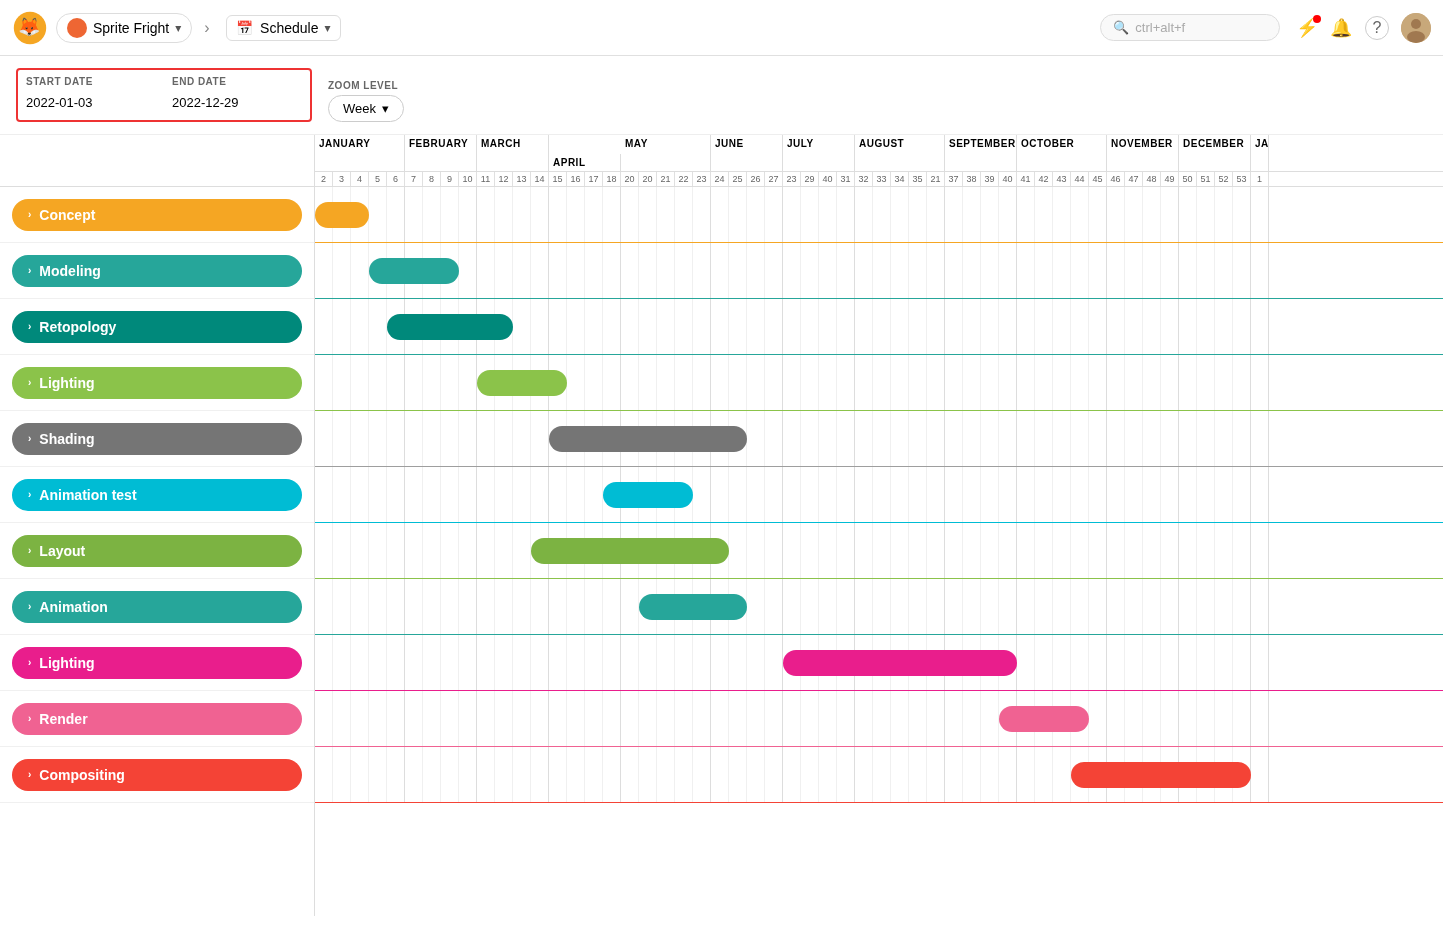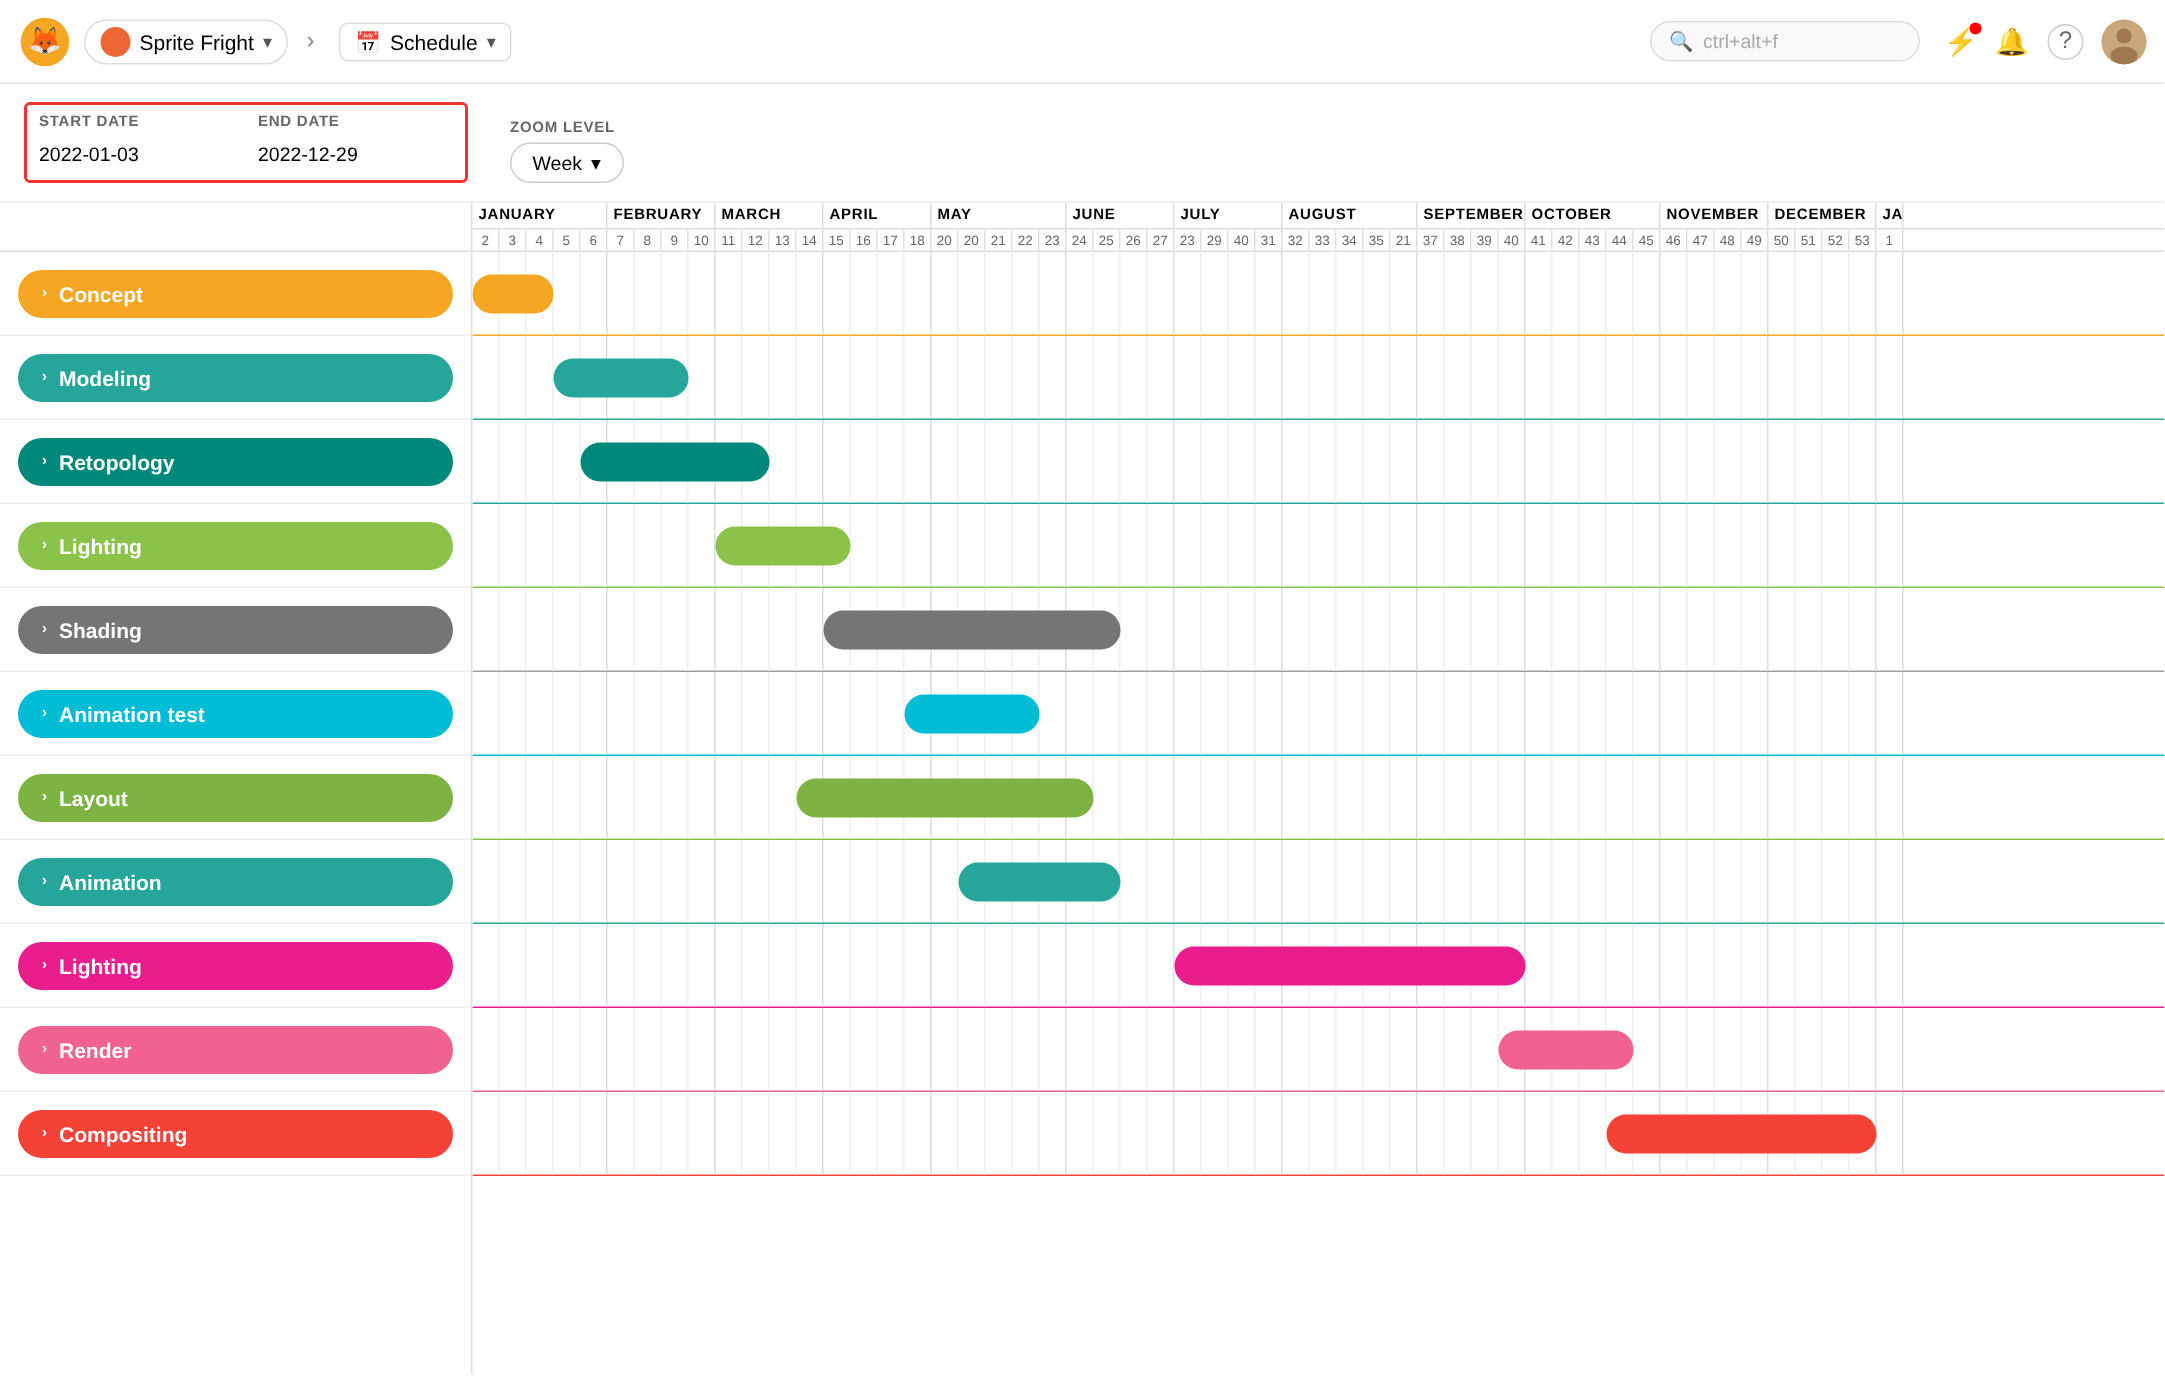--- a/index.html
+++ b/index.html
@@ -43,21 +43,21 @@
     .header-icon-btn { font-size: 18px; color: #666; cursor: pointer; position: relative; }
     .notification-dot {
       position: absolute; top: -2px; right: -2px;
       width: 8px; height: 8px; border-radius: 50%; background: red;
     }
     .avatar { width: 30px; height: 30px; border-radius: 50%; background: #c8a87a; overflow: hidden; display: flex; align-items: center; justify-content: center; font-size: 14px; }
 
     
     .controls-bar {
       padding: 12px 16px;
-      display: flex; align-items: flex-end; gap: 28px;
+      display: flex; align-items: flex-end; gap: 16px;
       border-bottom: 1px solid #eee;
     }
     .date-group { display: flex; flex-direction: column; gap: 4px; }
     .date-label { font-size: 10px; font-weight: 700; color: #666; letter-spacing: 0.5px; text-transform: uppercase; }
     .date-input {
       border: 1px solid #ccc; border-radius: 4px; padding: 6px 10px;
       font-size: 13px; width: 130px; background: #fff;
     }
     .zoom-group { display: flex; flex-direction: column; gap: 4px; }
     .zoom-label { font-size: 10px; font-weight: 700; color: #666; letter-spacing: 0.5px; text-transform: uppercase; }
@@ -256,21 +256,21 @@
 <div class="gantt-container">
 
   <div class="gantt-header">
     <div class="gantt-label-col"></div>
     <div class="gantt-timeline-header" id="timeline-header">
 
     <div class="month-row">
           <div class="month-cell" style="width: 90px; flex-shrink: 0;">JANUARY</div>
           <div class="month-cell" style="width: 72px; flex-shrink: 0;">FEBRUARY</div>
           <div class="month-cell" style="width: 72px; flex-shrink: 0;">MARCH</div>
-          <div class="month-cell" style="width: 72px; flex-shrink: 0;">APRIL</div>
+          <div class="month-cell" style="width: 72px; flex-shrink: 0; margin-top: 19px;">APRIL</div>
           <div class="month-cell" style="width: 90px; flex-shrink: 0;">MAY</div>
           <div class="month-cell" style="width: 72px; flex-shrink: 0;">JUNE</div>
           <div class="month-cell" style="width: 72px; flex-shrink: 0;">JULY</div>
           <div class="month-cell" style="width: 90px; flex-shrink: 0;">AUGUST</div>
           <div class="month-cell" style="width: 72px; flex-shrink: 0;">SEPTEMBER</div>
           <div class="month-cell" style="width: 90px; flex-shrink: 0;">OCTOBER</div>
           <div class="month-cell" style="width: 72px; flex-shrink: 0;">NOVEMBER</div>
           <div class="month-cell" style="width: 72px; flex-shrink: 0;">DECEMBER</div>
           <div class="month-cell" style="width: 18px; flex-shrink: 0;">JA</div>
         </div>

